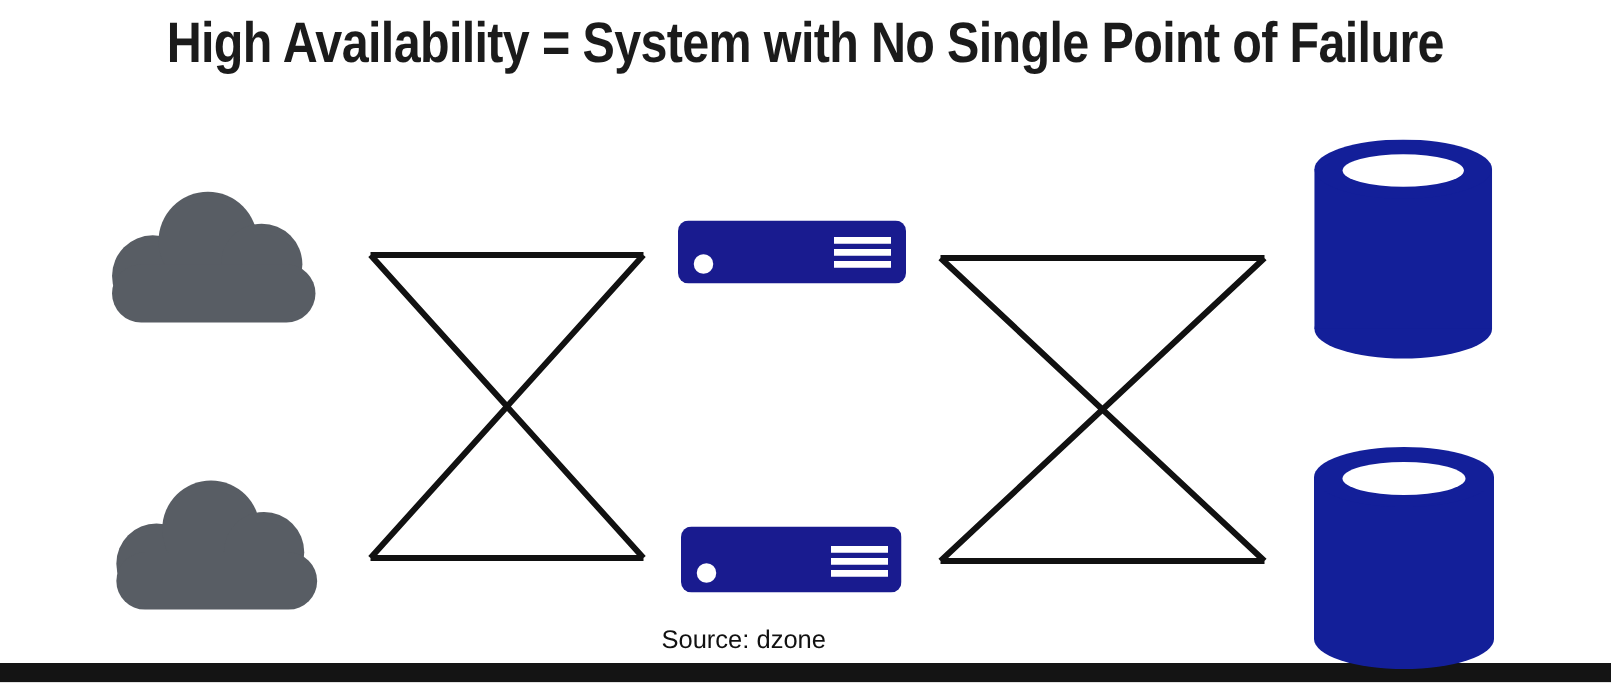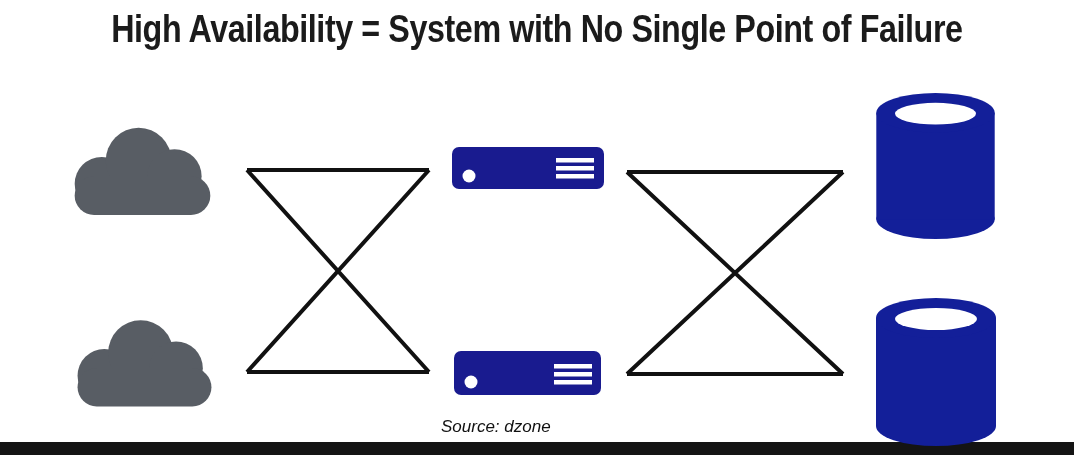--- a/index.html
+++ b/index.html
@@ -40,21 +40,20 @@
   .connector-2 { left: 623px; top: 168px; width: 224px; height: 210px; }
   .server-1 { left: 452px; top: 147px; width: 152px; height: 42px; }
   .server-2 { left: 454px; top: 351px; width: 147px; height: 44px; }
   .db-1 { left: 876px; top: 93px;  width: 119px; height: 148px; z-index: 2; }
   .db-2 { left: 876px; top: 298px; width: 120px; height: 150px; z-index: 2; }
   .source {
     position: absolute;
     left: 441px;
     top: 417px;
     font-size: 17px;
-    font-style: italic;
     color: #111111;
   }
   .bottom-bar {
     position: absolute;
     left: 0;
     bottom: 0;
     width: 100%;
     height: 13px;
     background: #141414;
     z-index: 1;

